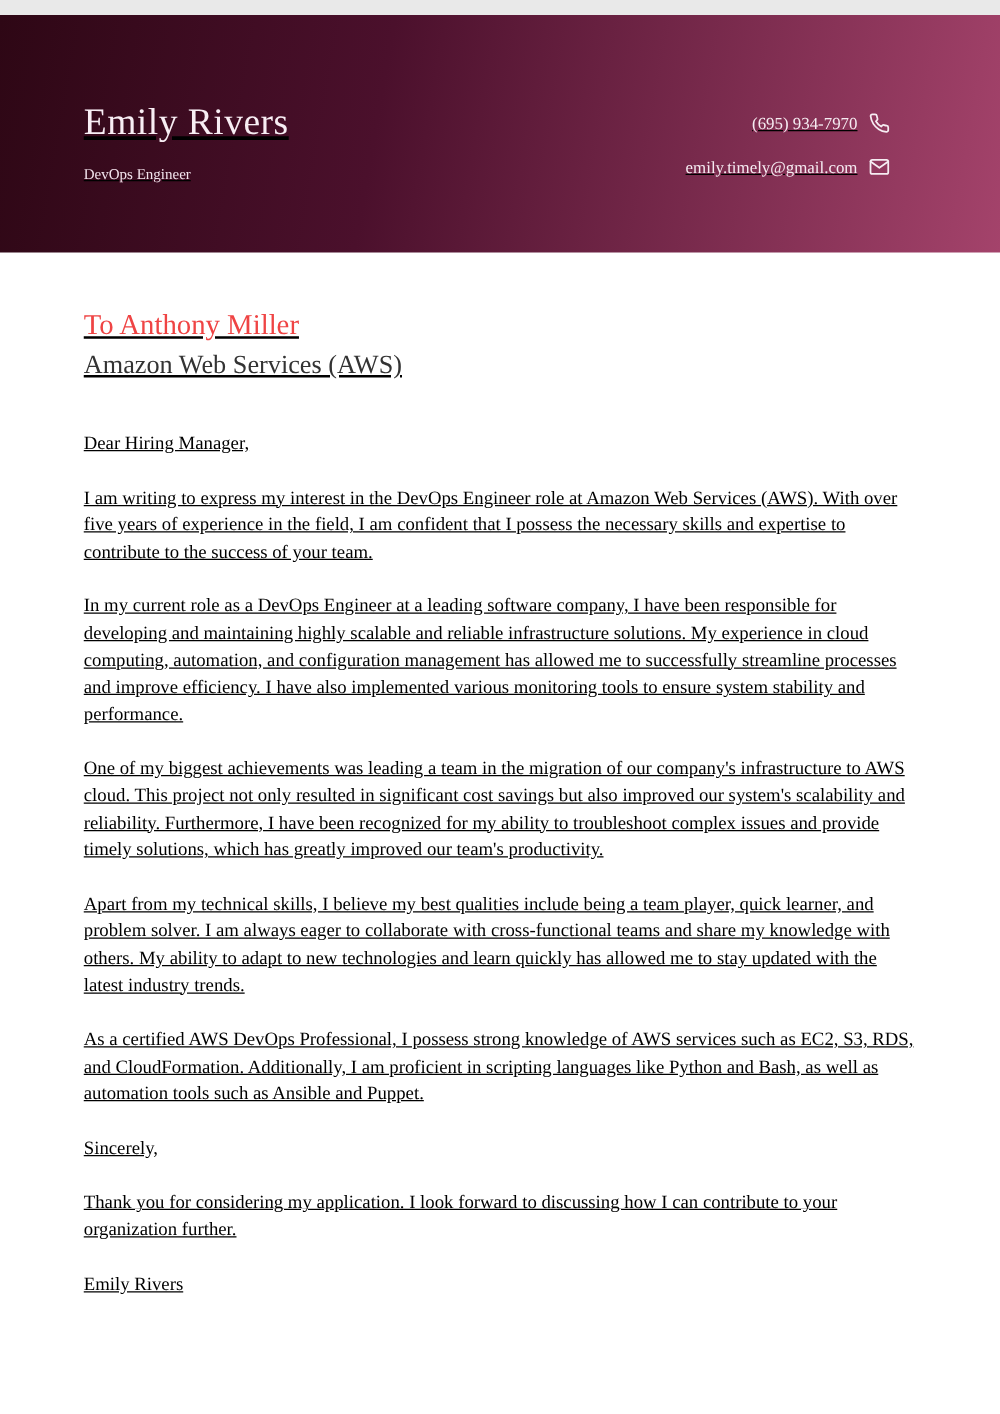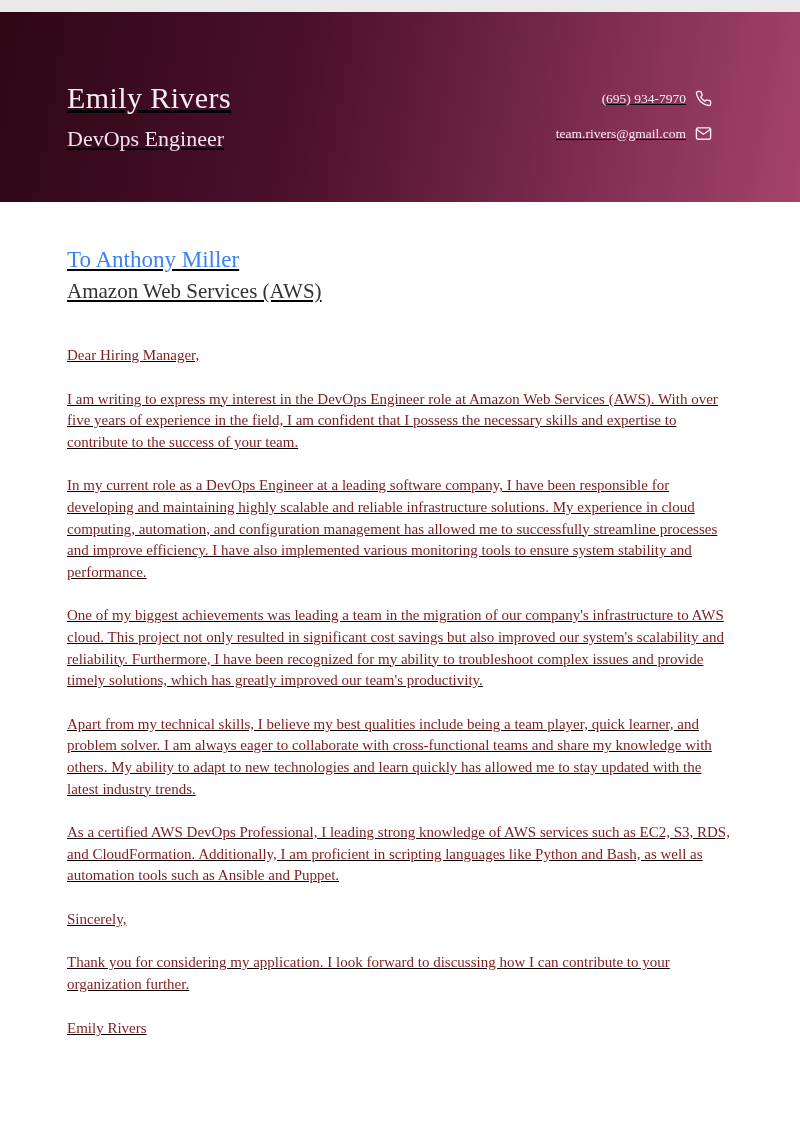--- a/index.html
+++ b/index.html
@@ -24,21 +24,21 @@
   }
   .identity h1 {
     font-size: 30px;
     font-weight: 400;
     color: #f8eef4;
     letter-spacing: 0.4px;
     line-height: 34px;
   }
   .identity .job-title {
     margin-top: 12px;
-    font-size: 22px;
+    font-size: 12px;
     font-weight: 400;
     color: #f2e3ec;
     line-height: 24px;
   }
   .contact {
     display: flex;
     flex-direction: column;
     gap: 18px;
     align-items: flex-end;
   }
@@ -60,36 +60,36 @@
     stroke-linejoin: round;
     flex: 0 0 auto;
   }
   .content {
     padding: 0 67px;
   }
   .recipient-heading {
     margin-top: 44px;
     font-size: 23px;
     font-weight: 400;
-    color: #3b82f6;
+    color: #ef4444;
     line-height: 28px;
   }
   .recipient-company {
     margin-top: 8px;
     font-size: 21px;
     color: #333333;
     line-height: 19px;
   }
   .letter {
     margin-top: 44px;
   }
   .letter p {
     font-size: 15px;
     line-height: 21.6px;
-    color: #7f1d1d;
+    color: #000000;
     margin: 0 0 22px 0;
     text-align: left;
   }
 </style>
 </head>
 <body>
 
 <div class="page">
 
   <div class="header">
@@ -98,39 +98,39 @@
       <div class="job-title">DevOps Engineer</div>
     </div>
     <div class="contact">
       <div class="contact-row">
         <span>(695) 934-7970</span>
         <svg viewBox="0 0 24 24" aria-hidden="true">
           <path d="M22 16.92v3a2 2 0 0 1-2.18 2 19.79 19.79 0 0 1-8.63-3.07 19.5 19.5 0 0 1-6-6 19.79 19.79 0 0 1-3.07-8.67A2 2 0 0 1 4.11 2h3a2 2 0 0 1 2 1.72 12.84 12.84 0 0 0 .7 2.81 2 2 0 0 1-.45 2.11L8.09 9.91a16 16 0 0 0 6 6l1.27-1.27a2 2 0 0 1 2.11-.45 12.84 12.84 0 0 0 2.81.7A2 2 0 0 1 22 16.92z"></path>
         </svg>
       </div>
       <div class="contact-row">
-        <span>team.rivers@gmail.com</span>
+        <span>emily.timely@gmail.com</span>
         <svg viewBox="0 0 24 24" aria-hidden="true">
           <path d="M4 4h16c1.1 0 2 .9 2 2v12c0 1.1-.9 2-2 2H4c-1.1 0-2-.9-2-2V6c0-1.1.9-2 2-2z"></path>
           <polyline points="22,6 12,13 2,6"></polyline>
         </svg>
       </div>
     </div>
   </div>
 
   <div class="content">
     <div class="recipient-heading">To Anthony Miller</div>
     <div class="recipient-company">Amazon Web Services (AWS)</div>
 
     <div class="letter">
       <p>Dear Hiring Manager,</p>
       <p>I am writing to express my interest in the DevOps Engineer role at Amazon Web Services (AWS). With over five years of experience in the field, I am confident that I possess the necessary skills and expertise to contribute to the success of your team.</p>
       <p>In my current role as a DevOps Engineer at a leading software company, I have been responsible for developing and maintaining highly scalable and reliable infrastructure solutions. My experience in cloud computing, automation, and configuration management has allowed me to successfully streamline processes and improve efficiency. I have also implemented various monitoring tools to ensure system stability and performance.</p>
       <p>One of my biggest achievements was leading a team in the migration of our company's infrastructure to AWS cloud. This project not only resulted in significant cost savings but also improved our system's scalability and reliability. Furthermore, I have been recognized for my ability to troubleshoot complex issues and provide timely solutions, which has greatly improved our team's productivity.</p>
       <p>Apart from my technical skills, I believe my best qualities include being a team player, quick learner, and problem solver. I am always eager to collaborate with cross-functional teams and share my knowledge with others. My ability to adapt to new technologies and learn quickly has allowed me to stay updated with the latest industry trends.</p>
-      <p>As a certified AWS DevOps Professional, I leading strong knowledge of AWS services such as EC2, S3, RDS, and CloudFormation. Additionally, I am proficient in scripting languages like Python and Bash, as well as automation tools such as Ansible and Puppet.</p>
+      <p>As a certified AWS DevOps Professional, I possess strong knowledge of AWS services such as EC2, S3, RDS, and CloudFormation. Additionally, I am proficient in scripting languages like Python and Bash, as well as automation tools such as Ansible and Puppet.</p>
       <p>Sincerely,</p>
       <p>Thank you for considering my application. I look forward to discussing how I can contribute to your organization further.</p>
       <p>Emily Rivers</p>
     </div>
   </div>
 
 </div>
 
 </body></html>

